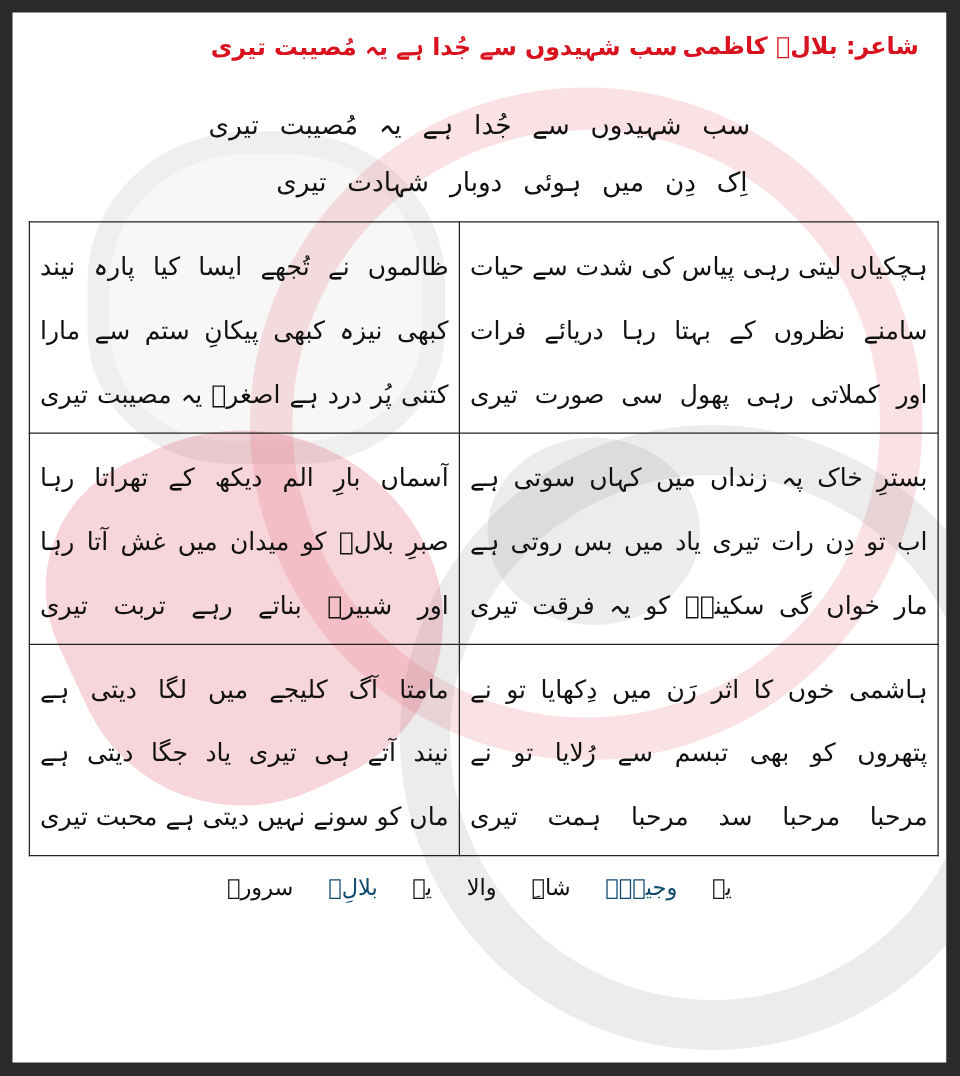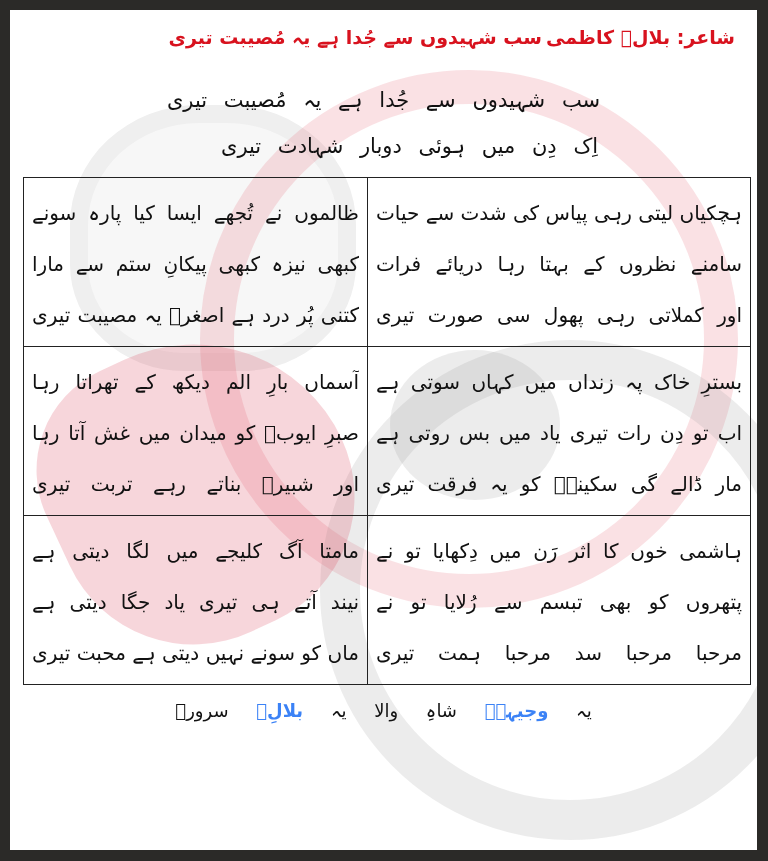--- a/index.html
+++ b/index.html
@@ -94,21 +94,21 @@
   }
   .verse-line {
     font-family: "DejaVu Sans", sans-serif;
     font-size: 20px; color: #111;
     line-height: 51px;
     text-align: justify;
     text-align-last: justify;
     white-space: nowrap;
     overflow: hidden;
   }
-  .red { color: #3b82f6; font-weight: bold; }
+  .red { color: #0c4a6e; }
 </style>
 </head>
 <body>
 
 <div class="page">
 
   <div class="wm wm-fist"></div>
   <div class="wm wm-ring"></div>
   <div class="wm wm-ring2"></div>
   <div class="wm wm-blob"></div>
@@ -124,34 +124,34 @@
 
   <table class="verses">
     <tbody>
         <tr>
       <td>
         <div class="verse-line">ہچکیاں لیتی رہی پیاس کی شدت سے حیات</div>
         <div class="verse-line">سامنے نظروں کے بہتا رہا دریائے فرات</div>
         <div class="verse-line">اور کملاتی رہی پھول سی صورت تیری</div>
       </td>
       <td>
-        <div class="verse-line">ظالموں نے تُجھے ایسا کیا پارہ سونے</div>
+        <div class="verse-line">ظالموں نے تُجھے ایسا کیا پارہ نیند</div>
         <div class="verse-line">کبھی نیزہ کبھی پیکانِ ستم سے مارا</div>
         <div class="verse-line">کتنی پُر درد ہے اصغرؑ یہ مصیبت تیری</div>
       </td>
     </tr>
     <tr>
       <td>
         <div class="verse-line">بسترِ خاک پہ زنداں میں کہاں سوتی ہے</div>
         <div class="verse-line">اب تو دِن رات تیری یاد میں بس روتی ہے</div>
-        <div class="verse-line">مار ڈالے گی سکینہؑ کو یہ فرقت تیری</div>
+        <div class="verse-line">مار خواں گی سکینہؑ کو یہ فرقت تیری</div>
       </td>
       <td>
         <div class="verse-line">آسماں بارِ الم دیکھ کے تھراتا رہا</div>
-        <div class="verse-line">صبرِ ایوبؑ کو میدان میں غش آتا رہا</div>
+        <div class="verse-line">صبرِ بلالؑ کو میدان میں غش آتا رہا</div>
         <div class="verse-line">اور شبیرؑ بناتے رہے تربت تیری</div>
       </td>
     </tr>
     <tr>
       <td>
         <div class="verse-line">ہاشمی خوں کا اثر رَن میں دِکھایا تو نے</div>
         <div class="verse-line">پتھروں کو بھی تبسم سے رُلایا تو نے</div>
         <div class="verse-line">مرحبا مرحبا سد مرحبا ہمت تیری</div>
       </td>
       <td>

